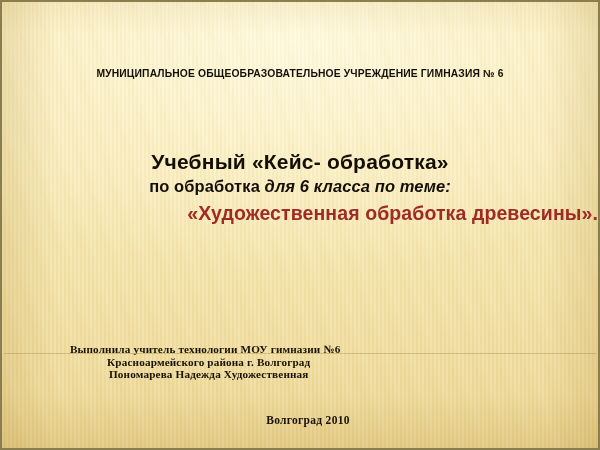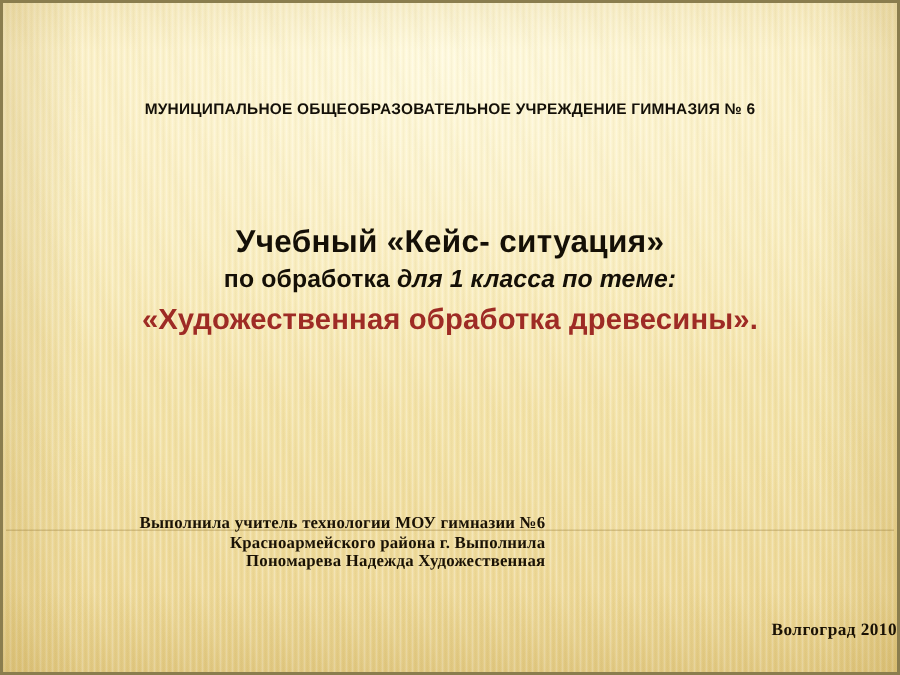--- a/index.html
+++ b/index.html
@@ -129,55 +129,56 @@
     font-style: italic;
     font-weight: bold;
   }
   .title-line3 {
     color: #9e2b25;
     font-weight: bold;
     font-size: 19.5px;
     line-height: 28px;
     letter-spacing: 0.1px;
     margin-top: 1px;
+    text-align: right;
   }
 
   
   .hrule {
     position: absolute;
     left: 2px;
     right: 2px;
     top: 351px;
     height: 1px;
     background: rgba(150,120,55,0.33);
   }
 
   
   .author-block {
     position: absolute;
     top: 341px;
-    left: 91px;
+    left: 68px;
     color: #1a1205;
     font-family: "Liberation Serif", serif;
     font-weight: bold;
     font-size: 11.2px;
     line-height: 12.6px;
     letter-spacing: 0.15px;
-    text-align: right;
+    text-align: center;
   }
   .author-block .l2,
   .author-block .l3 { padding-left: 7px; }
 
   
   .city-year {
     position: absolute;
     top: 412px;
     left: 0;
     right: 0;
-    text-align: right;
+    text-align: center;
     color: #1a1205;
     font-family: "Liberation Serif", serif;
     font-weight: bold;
     font-size: 11.5px;
     letter-spacing: 0.3px;
     padding-left: 16px;
   }
 </style>
 </head>
 <body>
@@ -189,31 +190,31 @@
   <div class="bg-moire"></div>
   <div class="bg-vignette"></div>
 
   <div class="content">
 
     <div class="org-header">
       <div class="line1">МУНИЦИПАЛЬНОЕ ОБЩЕОБРАЗОВАТЕЛЬНОЕ УЧРЕЖДЕНИЕ ГИМНАЗИЯ № 6</div>
     </div>
 
     <div class="title-block">
-      <div class="title-line1">Учебный  «Кейс- ситуация»</div>
+      <div class="title-line1">Учебный  «Кейс- обработка»</div>
       <div class="title-line2">
-        <span>по обработка </span><span class="ital"> для 1 класса по теме:</span>
+        <span>по обработка </span><span class="ital"> для 6 класса по теме:</span>
       </div>
       <div class="title-line3">«Художественная обработка древесины».</div>
     </div>
 
     <div class="hrule"></div>
 
     <div class="author-block">
       <div class="l1">Выполнила учитель технологии МОУ гимназии №6</div>
-      <div class="l2">Красноармейского  района г. Выполнила</div>
+      <div class="l2">Красноармейского  района г. Волгоград</div>
       <div class="l3">Пономарева Надежда Художественная</div>
     </div>
 
     <div class="city-year">Волгоград 2010</div>
 
   </div>
 </div>
 
 </body></html>

